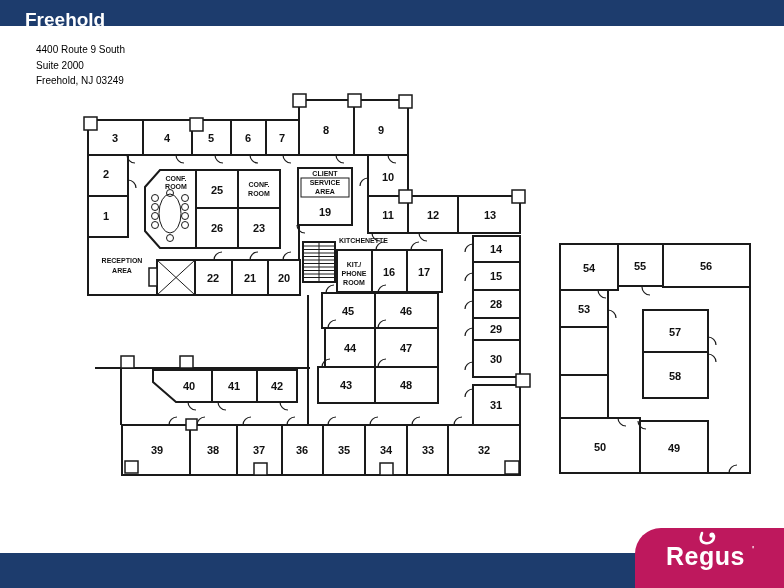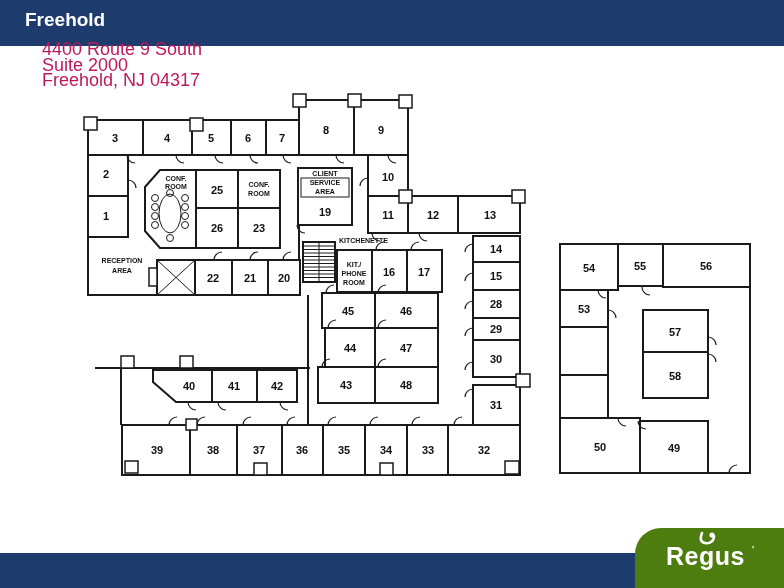--- a/index.html
+++ b/index.html
@@ -1,22 +1,22 @@
 <!DOCTYPE html>
 <html><head>
 <meta charset="utf-8">
 <style>
   html,body{margin:0;padding:0;background:#fff;}
   body{width:784px;height:588px;position:relative;overflow:hidden;
        font-family:"Liberation Sans",sans-serif;}
-  .topbar{position:absolute;left:0;top:0;width:784px;height:46px;background:#1d3c6d;}
+  .topbar{position:absolute;left:0;top:0;width:784px;height:26px;background:#1d3c6d;}
   .topbar .title{position:absolute;left:25px;top:9px;color:#fff;font-size:19px;font-weight:bold;}
-  .address{position:absolute;left:42px;top:42px;color:#be185d;font-size:18px;line-height:15.5px;}
+  .address{position:absolute;left:36px;top:42px;color:#000000;font-size:10px;line-height:15.5px;}
   .footbar{position:absolute;left:0;top:553px;width:784px;height:35px;background:#1d3c6d;}
-  .foottab{position:absolute;left:635px;top:528px;width:149px;height:60px;background:#4d7c0f;
+  .foottab{position:absolute;left:635px;top:528px;width:149px;height:60px;background:#be185d;
            border-top-left-radius:26px;}
   .brand{position:absolute;left:31px;top:14px;color:#fff;font-size:25px;font-weight:bold;letter-spacing:.5px;}
   .brandmark{position:absolute;left:117px;top:16px;color:#fff;font-size:9px;font-weight:bold;}
   .crown{position:absolute;left:63px;top:3px;}
   svg{position:absolute;left:0;top:0;}
   .rm{fill:#fff;stroke:#1a1a1a;stroke-width:2;}
   .w{fill:none;stroke:#1a1a1a;stroke-width:2;}
   .t{fill:none;stroke:#1a1a1a;stroke-width:1;}
   .door{fill:none;stroke:#1a1a1a;stroke-width:1.2;}
   .col{fill:#fff;stroke:#1a1a1a;stroke-width:1.5;}
@@ -26,21 +26,21 @@
 </style>
 </head>
 <body>
 
 <div class="topbar">
   <div class="title">Freehold</div>
 </div>
 <div class="address">
   <div>4400 Route 9 South</div>
   <div>Suite 2000</div>
-  <div>Freehold, NJ 04317</div>
+  <div>Freehold, NJ 03249</div>
 </div>
 
 <svg width="784" height="520" viewBox="0 0 784 520">
 
   <g>
     <path class="w" d="M88,237V295H157"></path>
     <path class="w" d="M95,368H310"></path>
     <path class="w" d="M121,368V425"></path>
     <path class="w" d="M299,225V260"></path>
     <path class="w" d="M308,295V425"></path>

